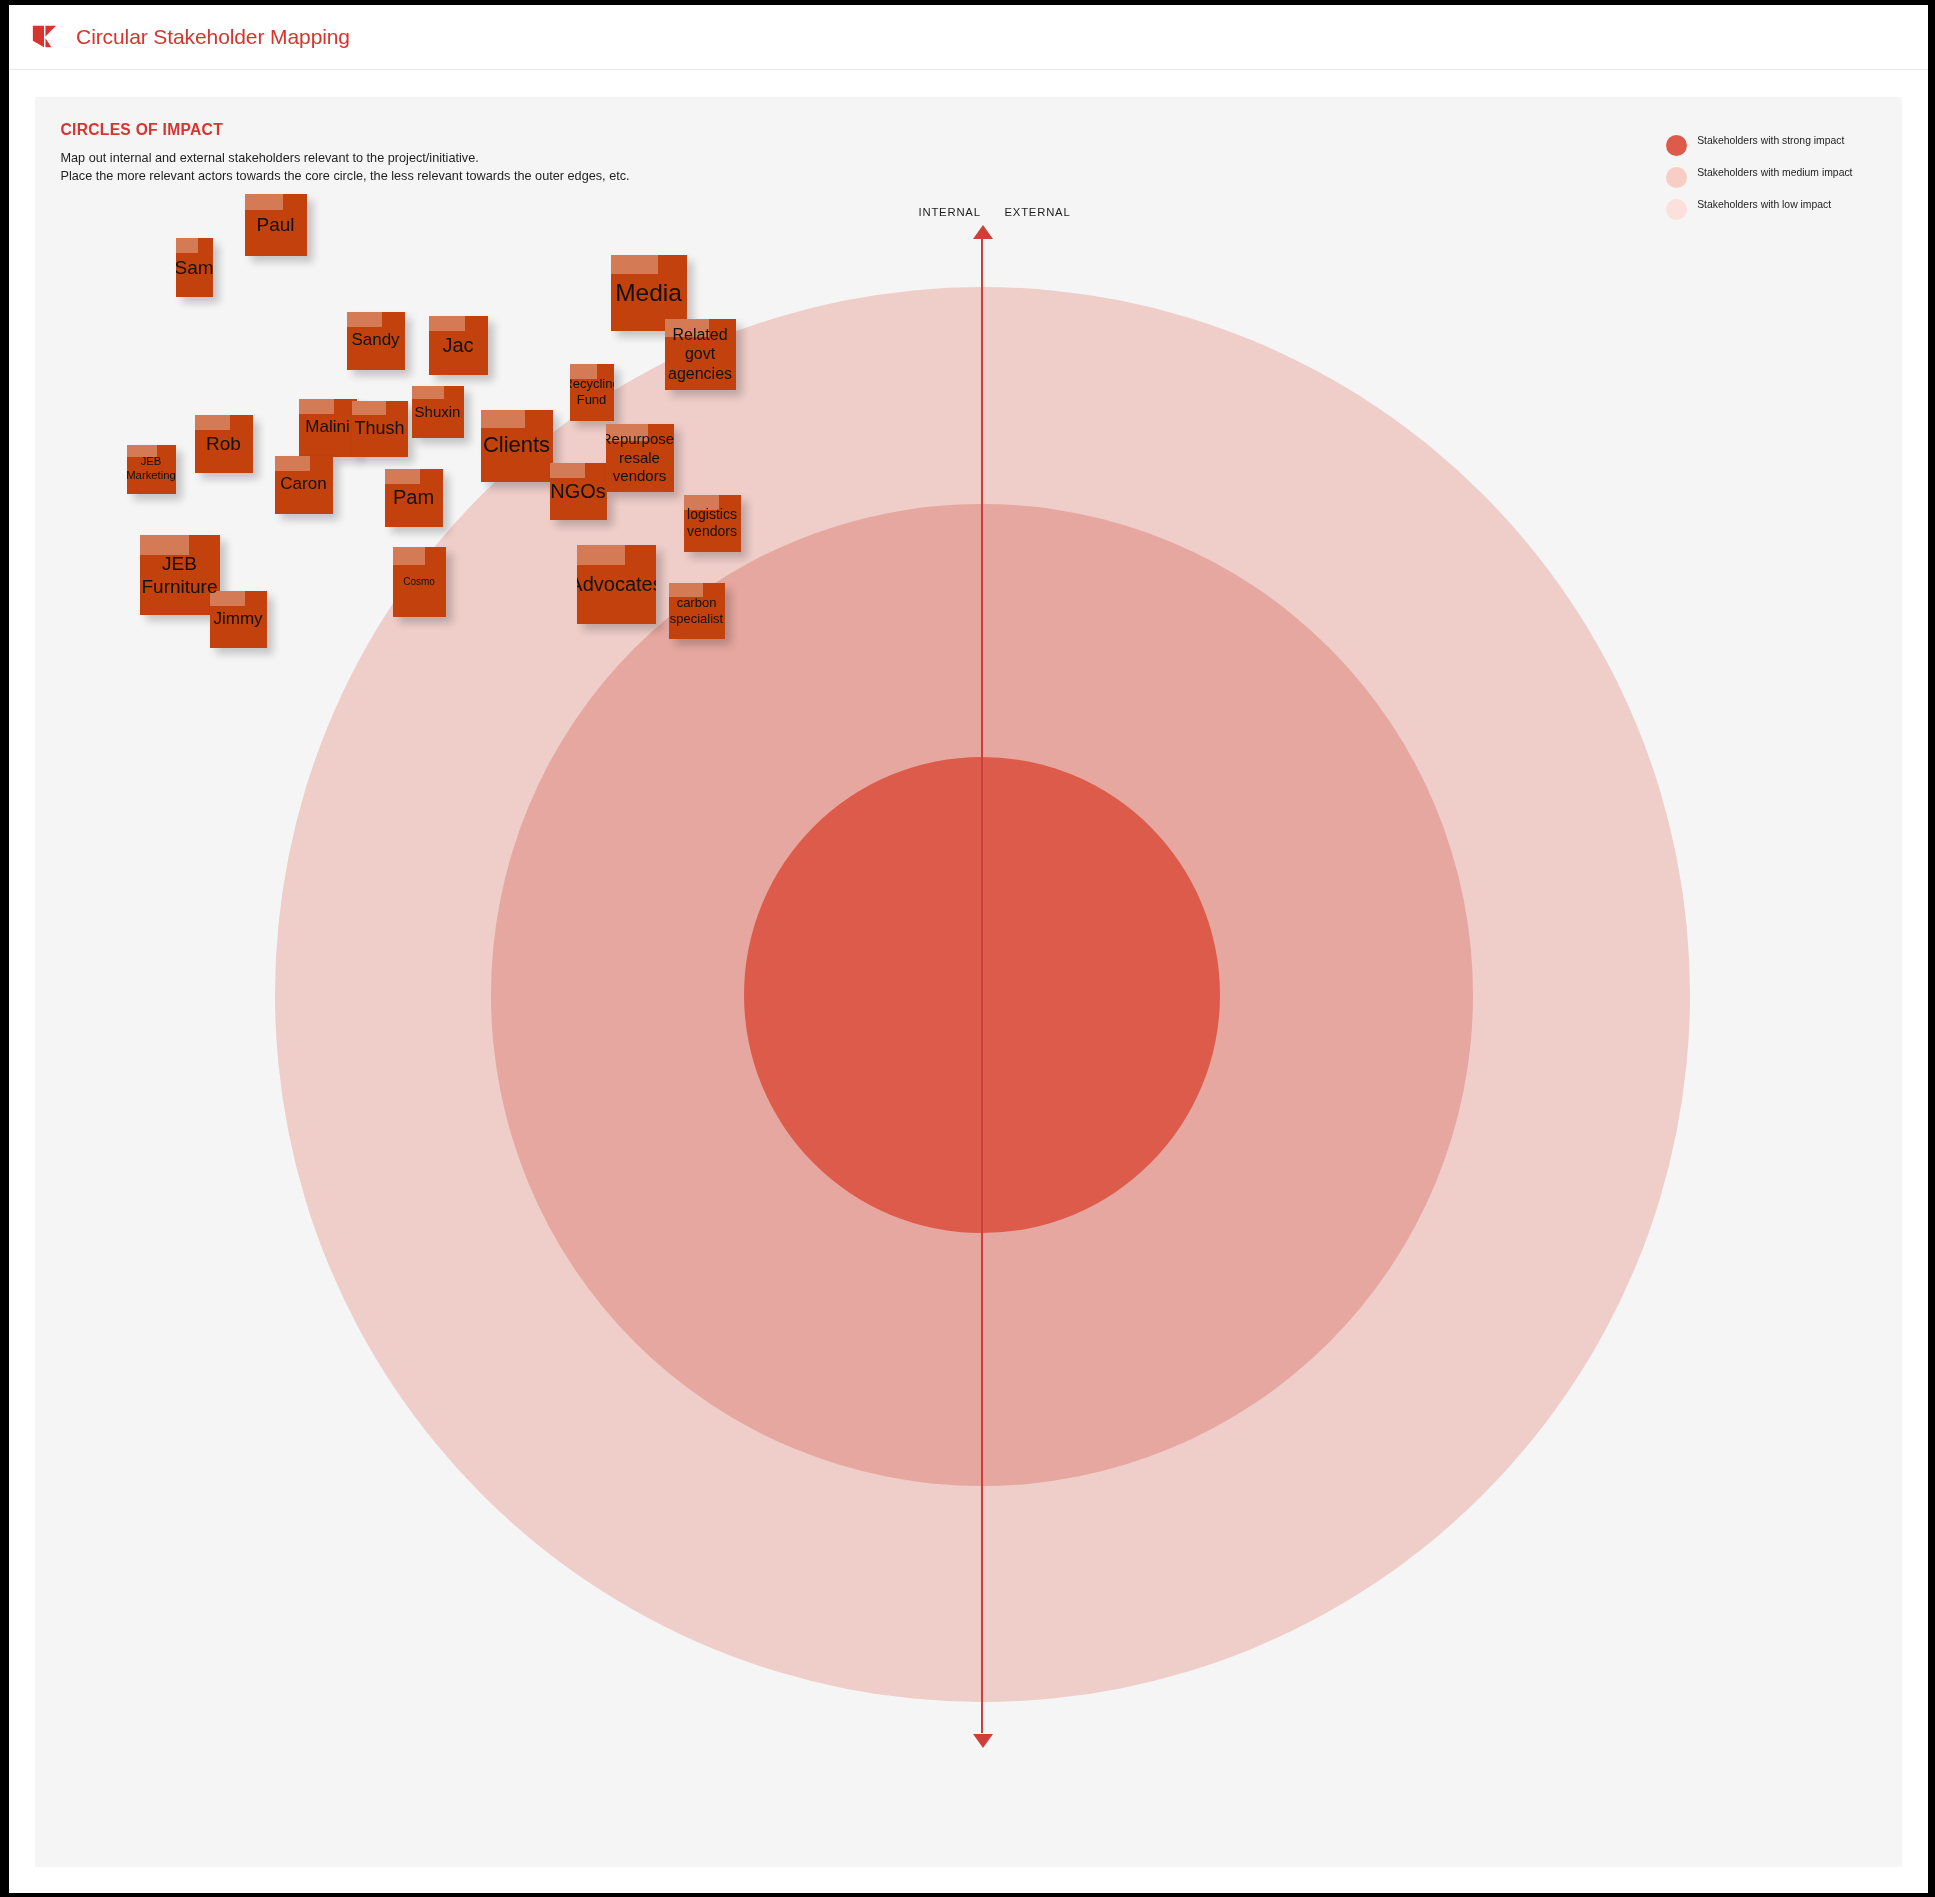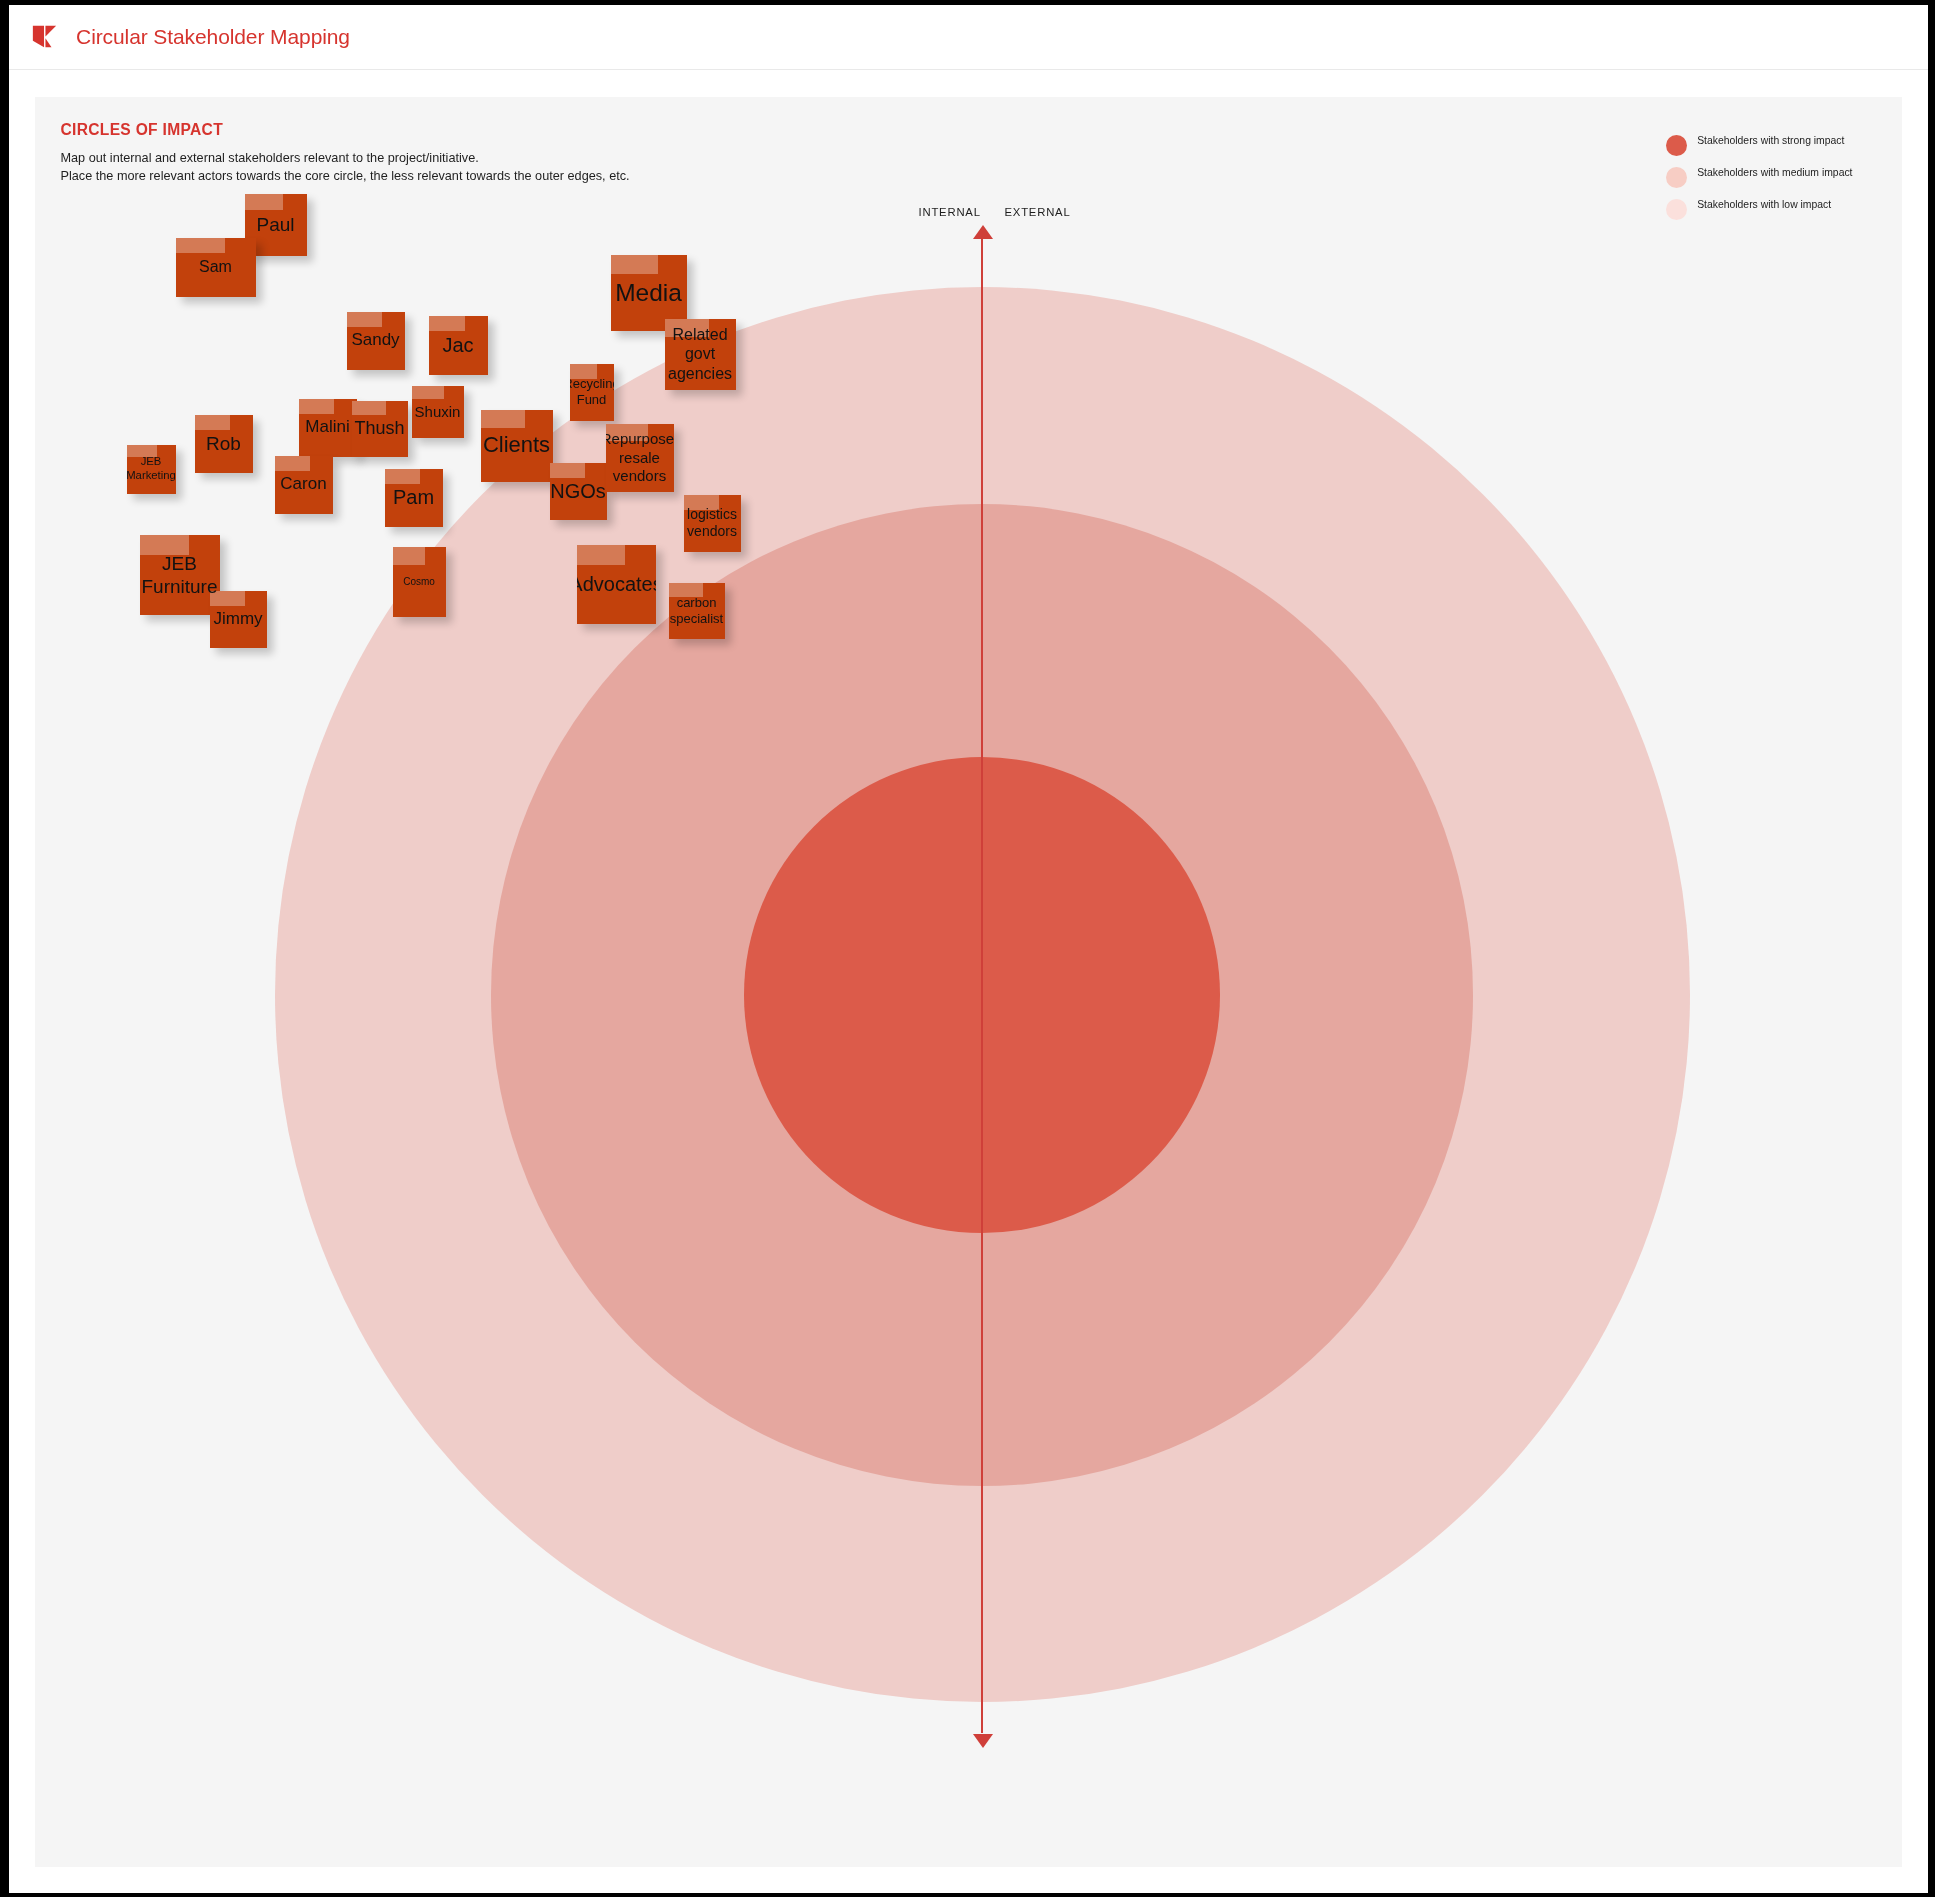--- a/index.html
+++ b/index.html
@@ -144,21 +144,21 @@
     <div class="circle" id="ring-low" style="width: 1415px; height: 1415px; left: 240px; top: 190px; background: rgb(239, 205, 201);"></div>
     <div class="circle" id="ring-medium" style="width: 982px; height: 982px; left: 456px; top: 407px; background: rgb(229, 167, 159);"></div>
     <div class="circle" id="ring-core" style="width: 476px; height: 476px; left: 709px; top: 660px; background: rgb(220, 91, 74);"></div>
 
     <div class="axis-arrow up" style="left:938px; top:128px;"></div>
     <div class="axis-line" style="left:946px; top:141px; height:1495px;"></div>
     <div class="axis-arrow down" style="left:938px; top:1637px;"></div>
 
     <div id="notes-layer">
         <div class="note" style="left: 210px; top: 97px; width: 62px; height: 62px; font-size: 19px;"><span class="note-text">Paul</span></div>
-        <div class="note" style="left: 141px; top: 141px; width: 80px; height: 59px; font-size: 16px;"><span class="note-text">Sam</span></div>
+        <div class="note" style="left: 141px; top: 141px; width: 37px; height: 59px; font-size: 19px;"><span class="note-text">Sam</span></div>
         <div class="note" style="left: 160px; top: 318px; width: 58px; height: 58px; font-size: 19px;"><span class="note-text">Rob</span></div>
         <div class="note" style="left: 92px; top: 348px; width: 49px; height: 49px; font-size: 11.3px;"><span class="note-text">JEB
 Marketing</span></div>
         <div class="note" style="left: 105px; top: 438px; width: 80px; height: 80px; font-size: 19px;"><span class="note-text">JEB
 Furniture</span></div>
         <div class="note" style="left: 175px; top: 494px; width: 57px; height: 57px; font-size: 17px;"><span class="note-text">Jimmy</span></div>
         <div class="note" style="left: 312px; top: 215px; width: 58px; height: 58px; font-size: 17px;"><span class="note-text">Sandy</span></div>
         <div class="note" style="left: 394px; top: 219px; width: 59px; height: 59px; font-size: 20px;"><span class="note-text">Jac</span></div>
         <div class="note" style="left: 264px; top: 302px; width: 58px; height: 58px; font-size: 17px;"><span class="note-text">Malini</span></div>
         <div class="note" style="left: 317px; top: 304px; width: 56px; height: 56px; font-size: 18px;"><span class="note-text">Thush</span></div>

